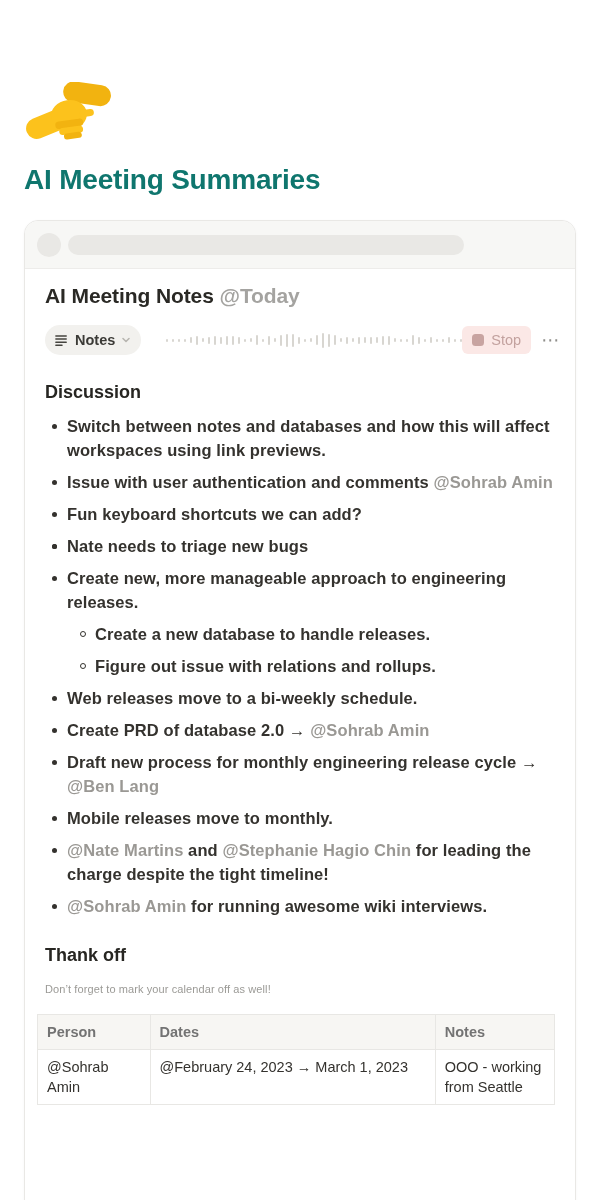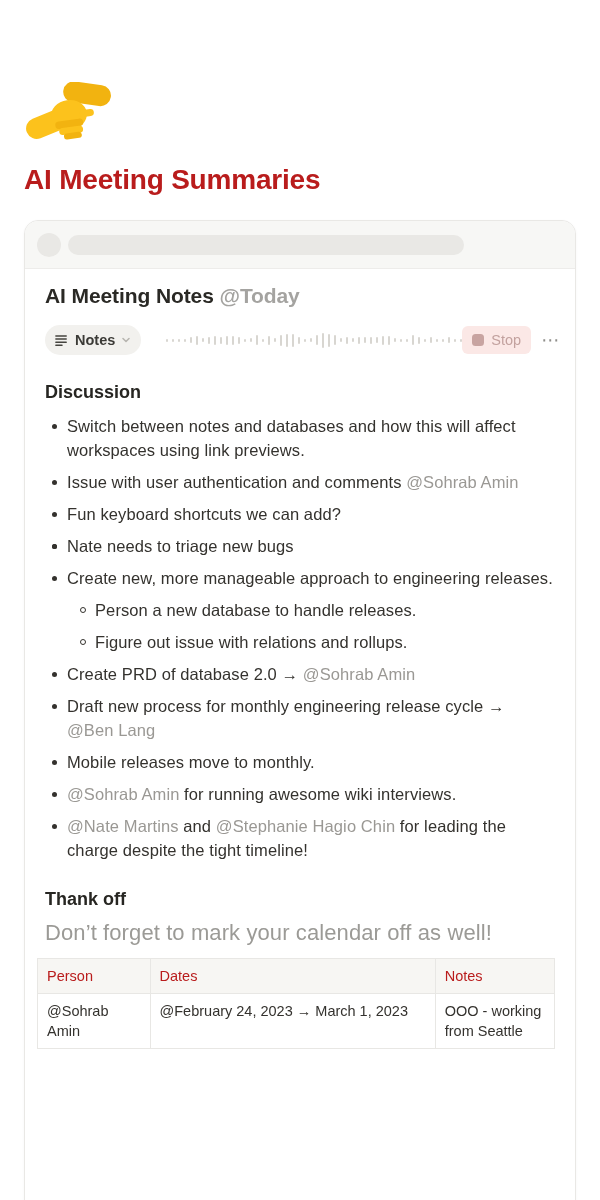--- a/index.html
+++ b/index.html
@@ -2,21 +2,21 @@
 <html><head>
 <meta charset="utf-8">
 <style>
   html,body{margin:0;padding:0;}
   body{
     width:600px;height:1200px;overflow:hidden;background:#ffffff;
     font-family:"Liberation Sans",sans-serif;color:#34322e;
   }
   .page{padding:0 24px;}
   .page-emoji{margin-top:82px;width:90px;height:66px;}
-  .page-title{font-size:28px;font-weight:700;color:#b91c1c;margin:16px 0 0;letter-spacing:-0.2px;}
+  .page-title{font-size:28px;font-weight:700;color:#0f766e;margin:16px 0 0;letter-spacing:-0.2px;}
 
   .card{
     margin-top:24px;border:1px solid #e9e8e5;border-radius:14px;
     box-shadow:0 1px 3px rgba(0,0,0,0.04);overflow:hidden;height:1040px;background:#fff;
   }
   .card-topbar{
     height:47px;background:#f7f7f5;border-bottom:1px solid #edecea;
     display:flex;align-items:center;padding:0 12px;gap:7px;
   }
   .topbar-circle{width:24px;height:24px;border-radius:50%;background:#e9e8e5;flex:none;}
@@ -39,32 +39,32 @@
     border-radius:6px;padding:6px 10px;margin-left:auto;cursor:pointer;font-family:inherit;
   }
   .stop-square{width:12px;height:12px;border-radius:3.5px;background:#c8a4a1;}
   .stop-label{font-size:14.5px;font-weight:500;color:#c2a19e;}
   .more-btn{
     border:none;background:none;color:#8f8e8a;font-size:18px;line-height:1;
     margin-left:10px;padding:0;cursor:pointer;font-family:inherit;letter-spacing:1px;
   }
 
   .section-h{font-size:18px;font-weight:700;color:#272622;margin:27px 0 11px;}
-  .bullets{list-style:none;margin:0;padding:0;font-size:16.5px;}
+  .bullets{list-style:none;margin:0;padding:0;font-size:16.5px;font-weight:bold;}
   .li{position:relative;padding-left:22px;line-height:24px;margin-bottom:8px;max-width:513px;letter-spacing:0.1px;color:#34322e;}
   .li .marker.dot{position:absolute;left:7px;top:10px;width:5px;height:5px;border-radius:50%;background:#34322e;}
   .li.sub{margin-left:28px;}
   .li .marker.hollow{position:absolute;left:7px;top:9px;width:4px;height:4px;border-radius:50%;border:1.5px solid #34322e;background:transparent;}
   .mention{color:#9a9894;}
 
-  .timeoff-note{font-size:22px;color:#9b9a96;margin:0;line-height:24px;letter-spacing:0.1px;}
+  .timeoff-note{font-size:11px;color:#9b9a96;margin:0;line-height:24px;letter-spacing:0.1px;}
 
   .tt{border-collapse:collapse;margin:13px 0 0 -8px;font-size:14.5px;table-layout:fixed;}
   .tt th,.tt td{border:1px solid #e8e7e4;padding:7px 9px;text-align:left;vertical-align:top;line-height:20px;}
-  .tt th{background:#f7f6f3;font-weight:400;color:#b91c1c;}
+  .tt th{background:#f7f6f3;font-weight:700;color:#737373;}
   .tt td{color:#34322e;}
   .col-person{width:94px;}
   .col-dates{width:269px;}
   .col-notes{width:101px;}
 </style>
 </head>
 <body>
 
 <div class="page">
 
@@ -180,30 +180,31 @@
       </div>
 
       <h3 class="section-h">Discussion</h3>
       <ul class="bullets">
           <li class="li"><span class="marker dot"></span><span>Switch between notes and databases and how this will affect workspaces using link previews.</span></li>
           <li class="li"><span class="marker dot"></span><span>Issue with user authentication and comments </span><span class="mention">@Sohrab Amin</span></li>
           <li class="li"><span class="marker dot"></span><span>Fun keyboard shortcuts we can add?</span></li>
           <li class="li"><span class="marker dot"></span></li>
           <li class="li"><span class="marker dot"></span><span>Nate needs to triage new bugs</span></li>
           <li class="li"><span class="marker dot"></span><span>Create new, more manageable approach to engineering releases.</span></li>
-          <li class="li sub"><span class="marker hollow"></span><span>Person a new database to handle releases.</span></li>
+          <li class="li sub"><span class="marker hollow"></span><span>Create a new database to handle releases.</span></li>
           <li class="li sub"><span class="marker hollow"></span><span>Figure out issue with relations and rollups.</span></li>
+          <li class="li"><span class="marker dot"></span><span>Web releases move to a bi-weekly schedule.</span></li>
           <li class="li"><span class="marker dot"></span><span>Create PRD of database 2.0 → </span><span class="mention">@Sohrab Amin</span></li>
           <li class="li"><span class="marker dot"></span><span>Draft new process for monthly engineering release cycle → </span><span class="mention">@Ben Lang</span></li>
           <li class="li"><span class="marker dot"></span><span>Mobile releases move to monthly.</span></li>
         </ul>
 
       <ul class="bullets">
+          <li class="li"><span class="marker dot"></span><span class="mention">@Nate Martins</span><span> and </span><span class="mention">@Stephanie Hagio Chin</span><span> for leading the charge despite the tight timeline!</span></li>
           <li class="li"><span class="marker dot"></span><span class="mention">@Sohrab Amin</span><span>  for running awesome wiki interviews.</span></li>
-          <li class="li"><span class="marker dot"></span><span class="mention">@Nate Martins</span><span> and </span><span class="mention">@Stephanie Hagio Chin</span><span> for leading the charge despite the tight timeline!</span></li>
         </ul>
 
       <h3 class="section-h">Thank off</h3>
       <p class="timeoff-note">Don’t forget to mark your calendar off as well!</p>
 
       <table class="tt">
         <thead>
           <tr>
             <th class="col-person">Person</th>
             <th class="col-dates">Dates</th>

